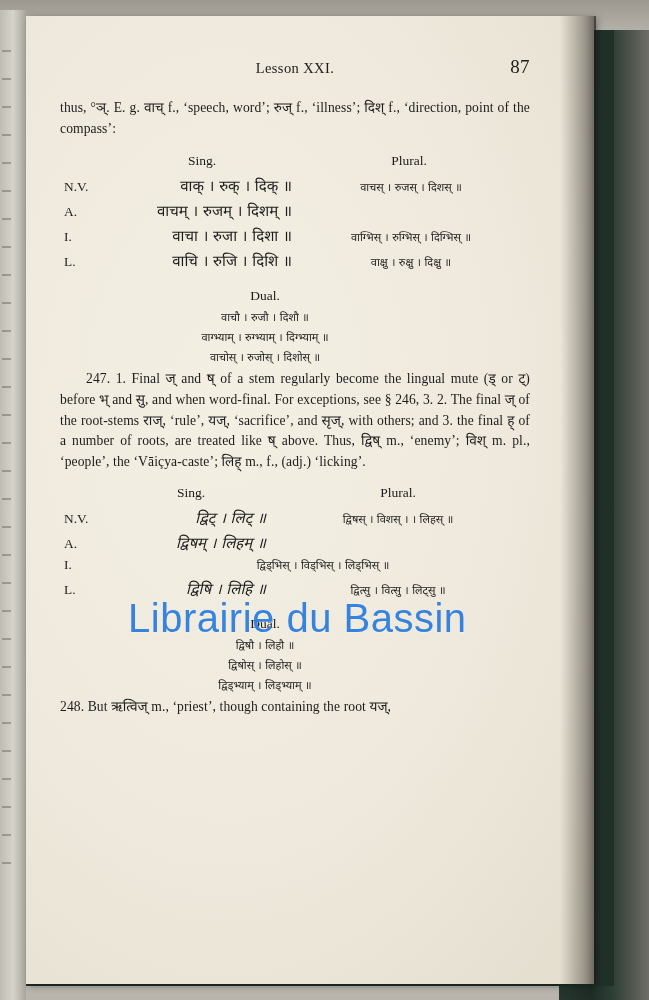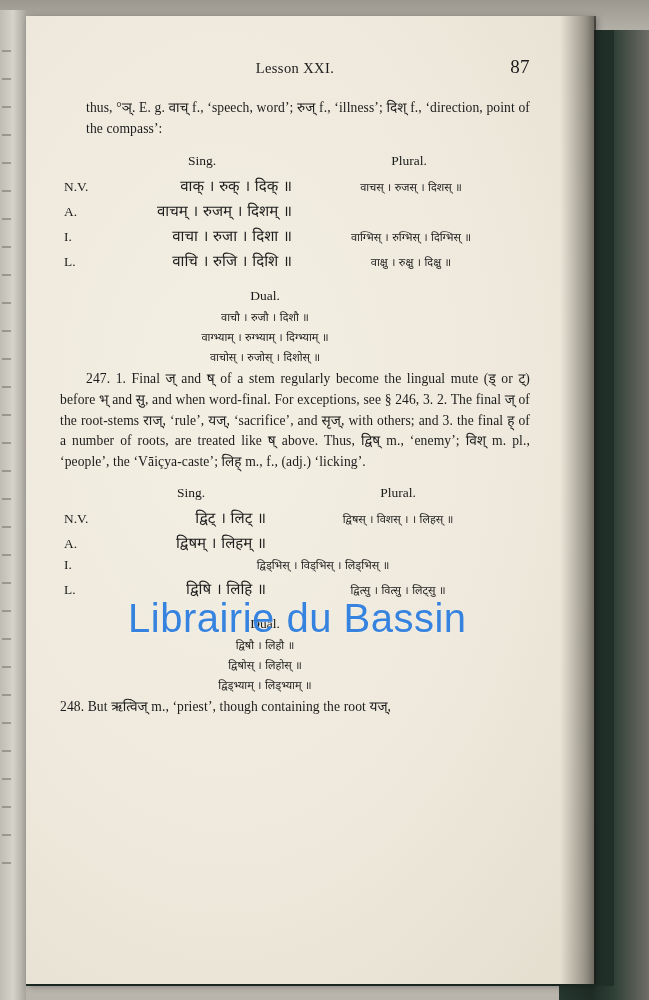--- a/index.html
+++ b/index.html
@@ -115,21 +115,21 @@
     font-weight: 400;
   }
 
   p.body {
     margin: 0;
     font-size: 13.6px;
     line-height: 1.52;
     text-align: justify;
     letter-spacing: .1px;
   }
-  p.body.first { margin-top: 12px; margin-left: 26px; }
+  p.body.first { margin-top: 12px; }
   .indent { display: inline-block; width: 26px; }
 
   
   .para {
     margin-top: 14px;
     width: 100%;
   }
   .colhead {
     display: flex;
     font-size: 13.5px;
@@ -179,21 +179,21 @@
   }
 
   .sec {
     margin-top: 14px;
   }
 
   .para2 { margin-top: 12px; }
   .para2 .colhead .c2 { width: 150px; }
 
   .para2 .prow .lbl { width: 56px; }
-  .para2 .prow .sg { width: 150px; }
+  .para2 .prow .sg { width: 150px; font-style: italic; }
 
   .last-line {
     margin-top: 10px;
     font-size: 13.6px;
   }
 
   
   .watermark {
     position: absolute;
     left: 128px;

